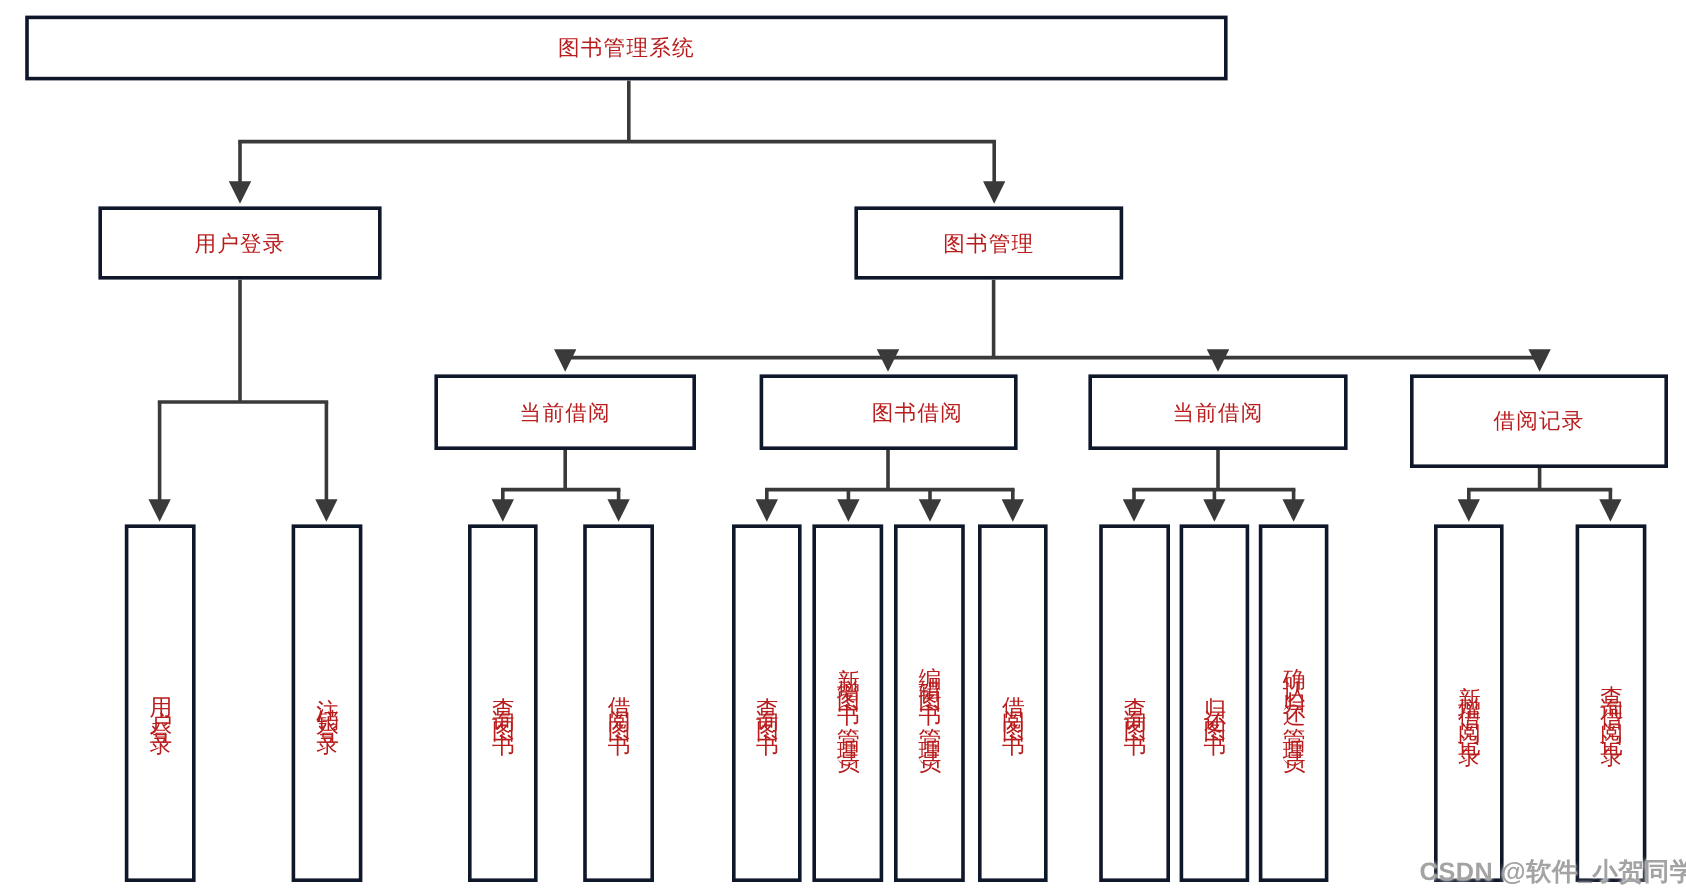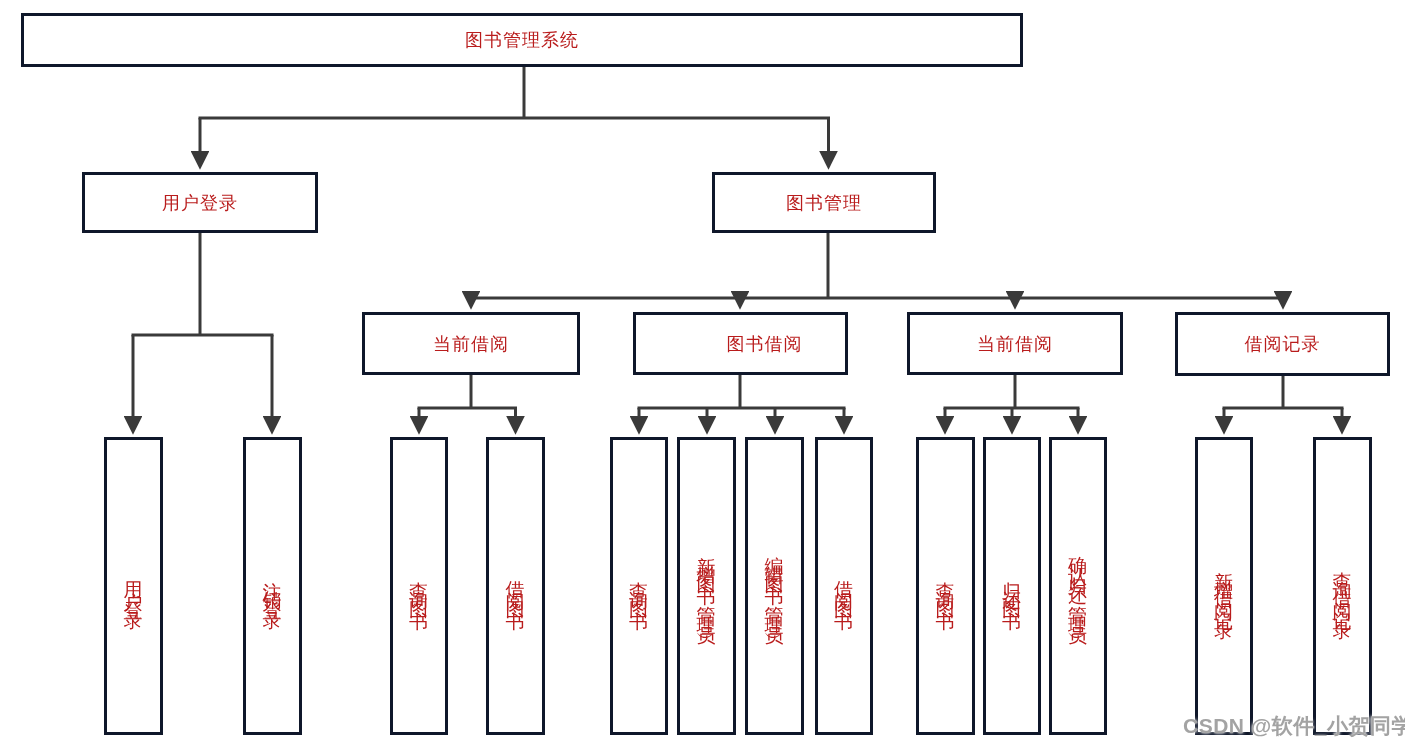--- a/index.html
+++ b/index.html
@@ -126,21 +126,21 @@
 
   <div class="node hnode" style="left:362px; top:312px; width:218px; height:63px;">
     <span>当前借阅</span>
   </div>
   <div class="node hnode" style="left:633px; top:312px; width:215px; height:63px;padding-left:48px;">
     <span>图书借阅</span>
   </div>
   <div class="node hnode" style="left:907px; top:312px; width:216px; height:63px;">
     <span>当前借阅</span>
   </div>
-  <div class="node hnode" style="left:1175px; top:312px; width:215px; height:64px;">
+  <div class="node hnode" style="left:1175px; top:312px; width:215px; height:78px;">
     <span>借阅记录</span>
   </div>
 
   <div class="node vleaf" style="left:104px; top:437px; width:59px; height:298px;">
     <span>用户登录</span>
   </div>
   <div class="node vleaf" style="left:243px; top:437px; width:59px; height:298px;">
     <span>注销登录</span>
   </div>
 

